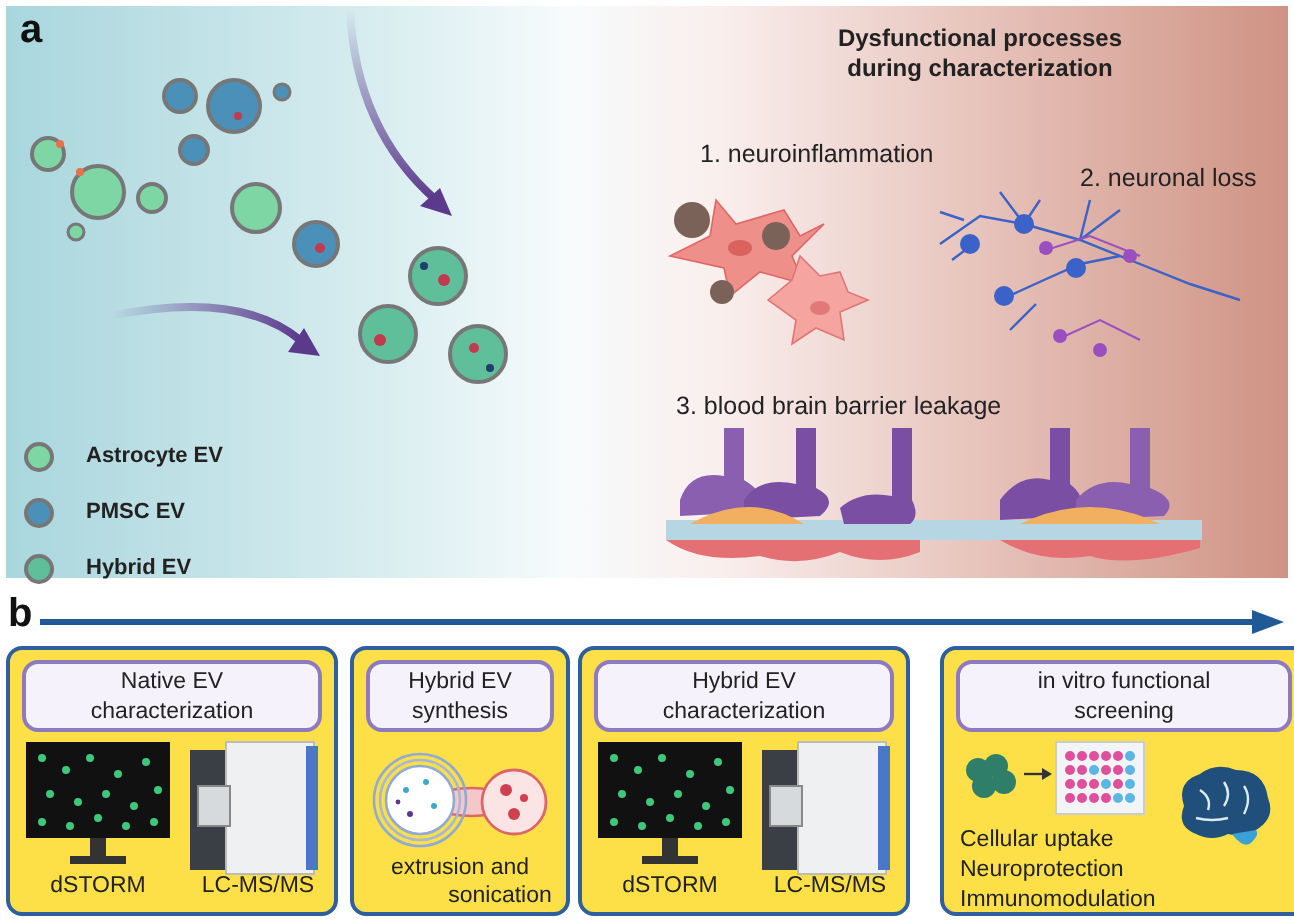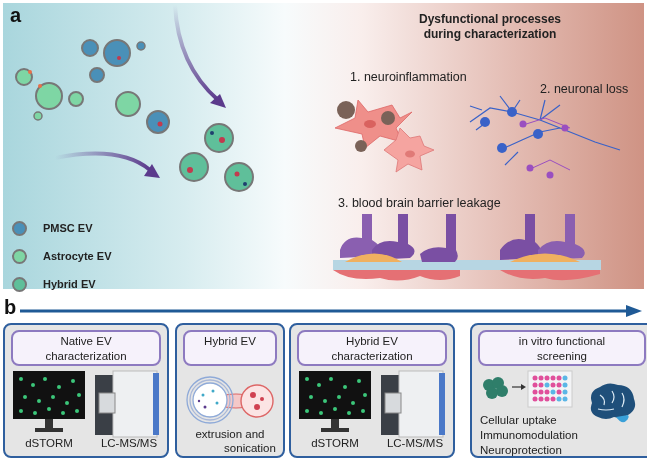--- a/index.html
+++ b/index.html
@@ -22,21 +22,21 @@
   .ev-layer, .process-layer { position: absolute; left: 0; top: 0; width: 647px; height: 290px; }
 
   .proc-title { position: absolute; left: 380px; top: 12px; width: 220px; text-align: center; font-weight: bold; font-size: 12px; line-height: 15px; color: #222; }
   .proc-label { position: absolute; font-size: 12.5px; color: #222; }
   .pl1 { left: 326px; top: 70px; margin-left: 24px; }
   .pl2 { left: 540px; top: 82px; }
   .pl3 { left: 338px; top: 196px; }
 
   .arrow-b { position: absolute; left: 20px; top: 305px; width: 622px; height: 12px; }
 
-  .box { position: absolute; top: 323px; height: 135px; border: 2px solid #2f5f9e; border-radius: 8px; background: #e5e5e5; }
+  .box { position: absolute; top: 323px; height: 135px; border: 2px solid #2f5f9e; border-radius: 8px; background: #fde047; }
   .box-1 { left: 3px; width: 166px; }
   .box-2 { left: 175px; width: 110px; }
   .box-3 { left: 289px; width: 166px; }
   .box-4 { left: 470px; width: 184px; }
   .box-header { position: absolute; left: 6px; right: 6px; top: 5px; height: 36px; border: 2px solid #8d7ac0; border-radius: 8px; background: #f6f2fb; text-align: center; font-size: 11.5px; line-height: 15px; padding-top: 2px; color: #222; }
   .cap { position: absolute; font-size: 11.5px; color: #222; text-align: center; }
   .screening-list { position: absolute; left: 8px; top: 88px; font-size: 11.5px; line-height: 15px; color: #222; }
   svg { overflow: visible; }
 </style>
 </head>
@@ -88,26 +88,26 @@
     <circle cx="222" cy="140" r="3" fill="#c23a4e"></circle>
     <circle cx="190" cy="170" r="3" fill="#c23a4e"></circle>
     <circle cx="237" cy="174" r="2.5" fill="#c23a4e"></circle>
     <circle cx="212" cy="133" r="2" fill="#1f3f6e"></circle>
     <circle cx="245" cy="184" r="2" fill="#1f3f6e"></circle>
   </g>
 </svg>
 
 <div class="legend">
   <div class="legend-item">
+    <span class="dot" style="background:#7ed6a4"></span>
+    <span class="txt">Astrocyte EV</span>
+  </div>
+  <div class="legend-item">
     <span class="dot" style="background:#4a90b8"></span>
     <span class="txt">PMSC EV</span>
-  </div>
-  <div class="legend-item">
-    <span class="dot" style="background:#7ed6a4"></span>
-    <span class="txt">Astrocyte EV</span>
   </div>
   <div class="legend-item">
     <span class="dot" style="background:#5fbf9a"></span>
     <span class="txt">Hybrid EV</span>
   </div>
 </div>
 
 <div class="proc-title">
   <div>Dysfunctional processes</div>
   <div>during characterization</div>
@@ -201,20 +201,21 @@
     <rect x="58" y="4" width="6" height="62" fill="#4a78c8"></rect>
     <rect x="4" y="24" width="16" height="20" fill="#d7dadd" stroke="#888"></rect>
   </svg>
   <div class="cap" style="left:8px;top:112px;width:72px;">dSTORM</div>
   <div class="cap" style="left:86px;top:112px;width:76px;">LC-MS/MS</div>
 </div>
 
 <div class="box box-2">
   <div class="box-header">
     <div>Hybrid EV</div>
+    <div>synthesis</div>
   </div>
   <svg style="position:absolute;left:10px;top:50px;" width="88" height="50" viewBox="0 0 88 50">
     <path d="M38 20 Q50 18 58 20 L58 32 Q50 34 38 32 Z" fill="#f4c8c8" stroke="#d66" stroke-width="1.2"></path>
     <circle cx="23" cy="25" r="23" fill="none" stroke="#8faad8" stroke-width="1.3"></circle>
     <circle cx="23" cy="25" r="20" fill="none" stroke="#a8b7d8" stroke-width="1.3"></circle>
     <circle cx="23" cy="25" r="17" fill="#ffffff" stroke="#8faad8" stroke-width="1.3"></circle>
     <g fill="#3fa9c8">
         <circle cx="16" cy="20" r="1.5"></circle>
         <circle cx="26" cy="16" r="1.5"></circle>
         <circle cx="30" cy="28" r="1.5"></circle>
@@ -324,16 +325,16 @@
     <path d="M30 36 Q36 44 40 40 Q44 36 42 34" fill="#3aa0d8"></path>
     <g stroke="#dceaf4" stroke-width="1.2" fill="none">
       <path d="M14 14 Q20 18 18 24"></path>
         <path d="M26 10 Q30 16 26 22"></path>
         <path d="M36 12 Q40 18 36 26"></path>
         <path d="M12 28 Q20 30 28 28"></path>
     </g>
   </svg>
   <div class="screening-list">
     <div>Cellular uptake</div>
+    <div>Neuroprotection</div>
     <div>Immunomodulation</div>
-    <div>Neuroprotection</div>
   </div>
 </div>
 
 </body></html>

